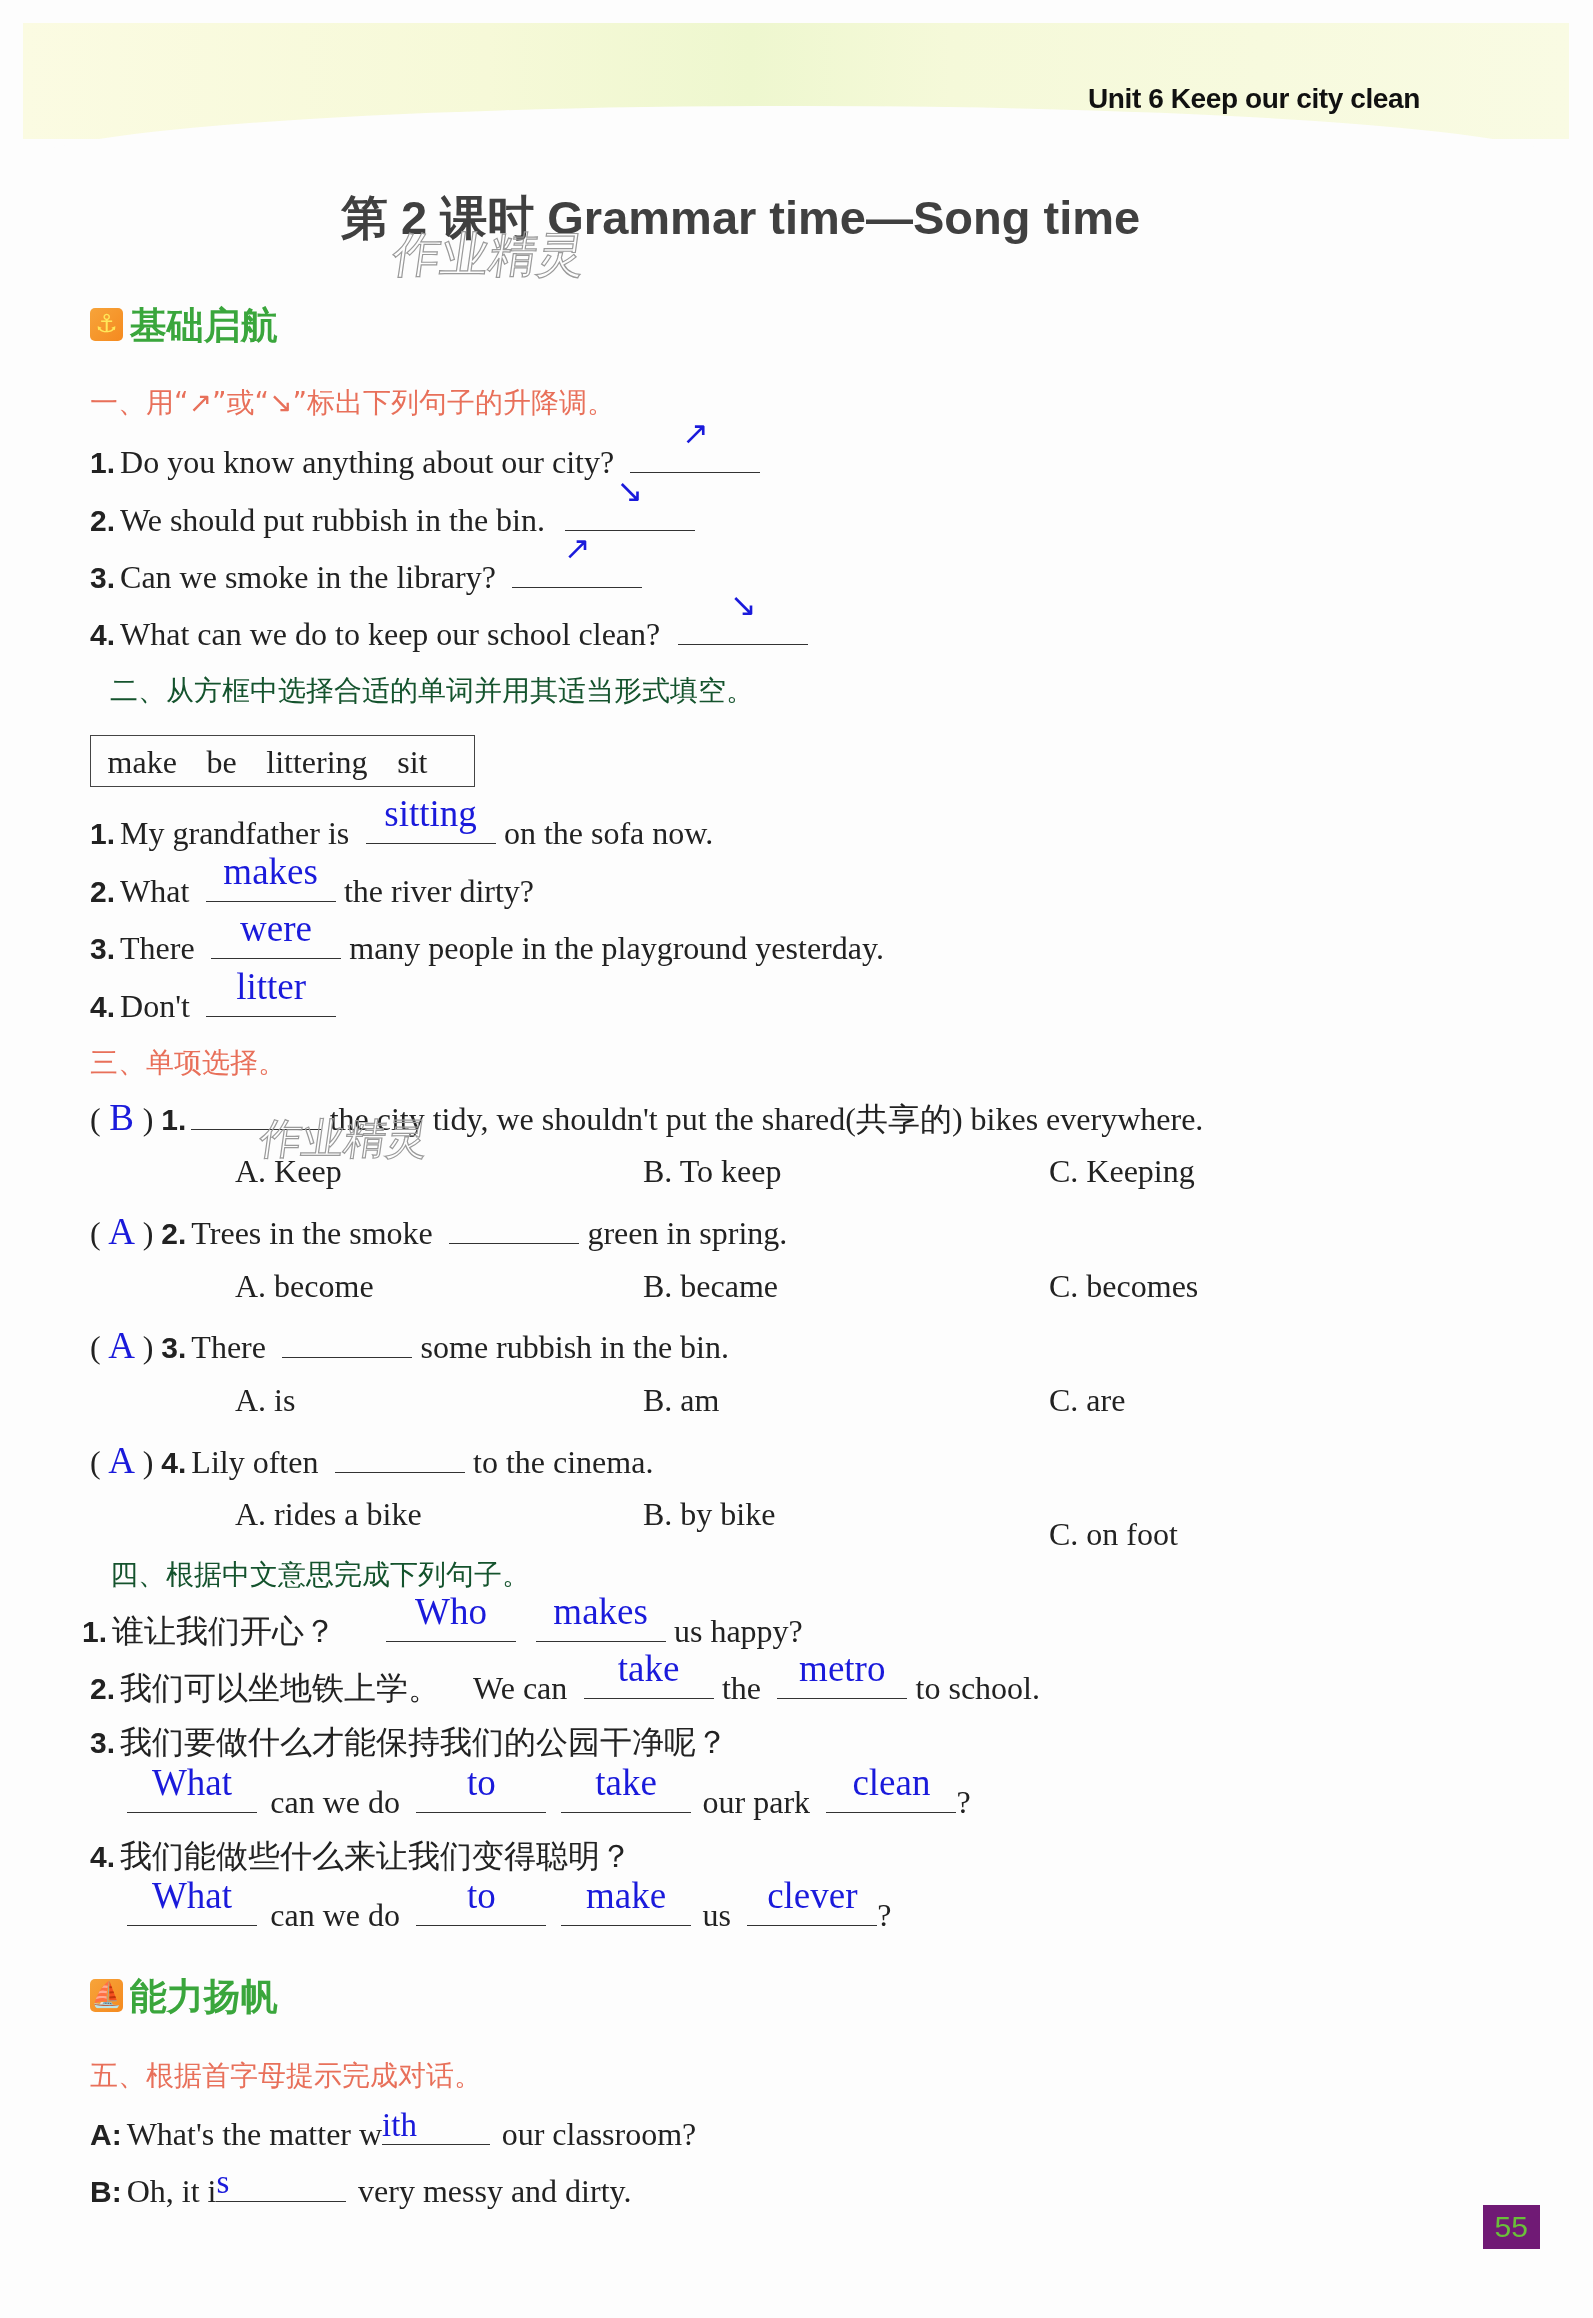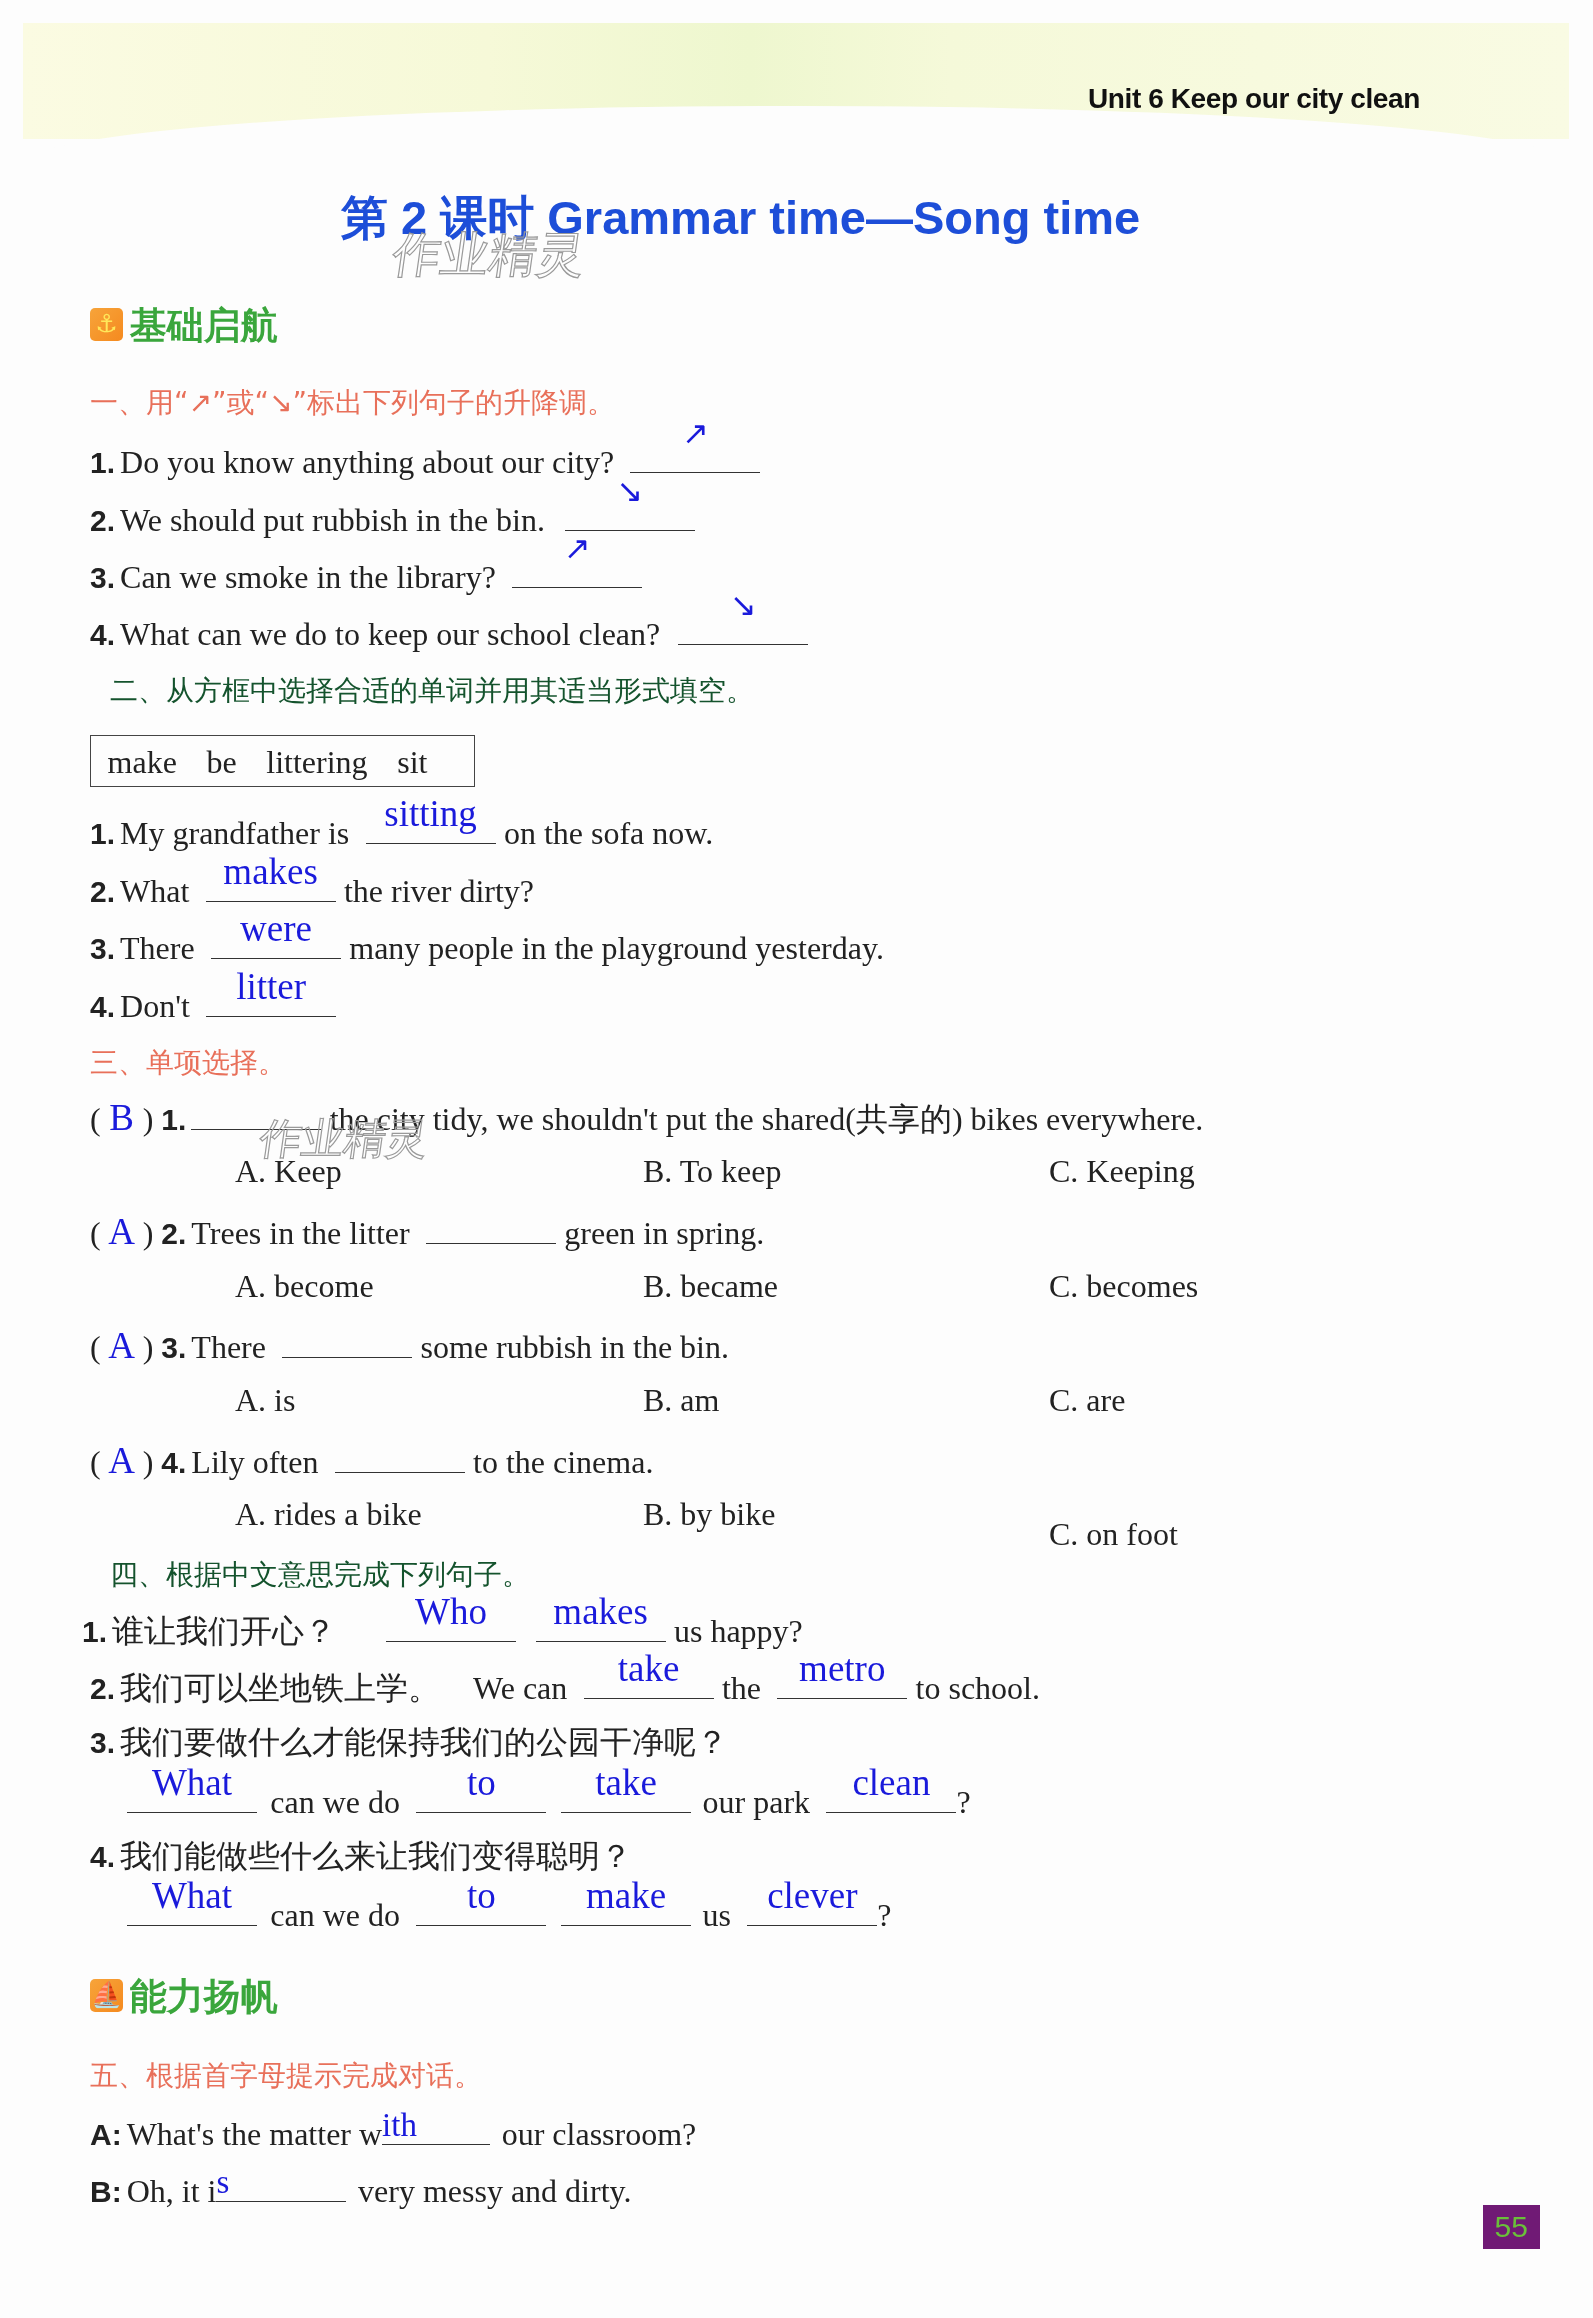--- a/index.html
+++ b/index.html
@@ -4,21 +4,21 @@
 <style>
   html,body{margin:0;padding:0;}
   body{width:1593px;height:2319px;background:#fdfdfd;position:relative;overflow:hidden;font-family:"Liberation Serif","DejaVu Serif",serif;color:#222;}
   .abs{position:absolute;white-space:nowrap;}
   .header-band{position:absolute;left:23px;top:23px;width:1546px;height:116px;
     background:linear-gradient(90deg,#fbfbe2 0%,#f6f9d8 30%,#eef7cf 47%,#f5f9d9 60%,#f9fbe3 100%);
     border-radius:0 0 0 0;}
   .header-band::after{content:"";position:absolute;left:0;right:0;bottom:-25px;height:58px;background:#fdfdfd;
     border-radius:50% 50% 0 0 / 100% 100% 0 0;}
   .unit-title{font-family:"Liberation Sans","DejaVu Sans",sans-serif;font-weight:bold;font-size:28px;color:#111;left:1088px;top:83px;letter-spacing:-0.4px;}
-  .lesson-title{font-family:"Liberation Sans","DejaVu Sans",sans-serif;font-weight:bold;font-size:47px;color:#1d4ed8;left:341px;top:187px;}
+  .lesson-title{font-family:"Liberation Sans","DejaVu Sans",sans-serif;font-weight:bold;font-size:47px;color:#404040;left:341px;top:187px;}
   .watermark{font-family:"DejaVu Sans",sans-serif;font-size:48px;color:transparent;-webkit-text-stroke:1.2px #9a9a9a;transform:skewX(-8deg);}
   .section{font-family:"DejaVu Sans",sans-serif;font-weight:bold;font-size:37px;color:#3aa63c;}
   .sec-icon{display:inline-block;width:33px;height:33px;border-radius:5px;background:linear-gradient(135deg,#f7a43a,#f58a1f);vertical-align:middle;margin-right:6.7px;position:relative;top:-3.3px;}
   .sec-icon span{position:absolute;left:0;right:0;top:1.7px;text-align:center;color:#ffe85a;font-size:25px;font-weight:bold;font-family:"DejaVu Sans",sans-serif;}
   .heading{font-family:"DejaVu Sans",sans-serif;font-size:28px;}
   .h-salmon{color:#e8705a;}
   .h-teal{color:#14532d;margin-left:20px;}
   .q{font-size:32px;}
   .num{font-family:"Liberation Sans","DejaVu Sans",sans-serif;font-weight:bold;font-size:30px;margin-right:5px;}
   .blank{display:inline-block;border-bottom:1.7px solid #333;position:relative;height:33px;vertical-align:baseline;text-align:center;}
@@ -87,21 +87,21 @@
   <span class="paren">(</span><span class="mc-ans">B</span><span class="paren">)</span>
   <span class="num">1.</span><span class="blank" style="width:130px;margin-right:8.3px;"></span><span>the city tidy, we shouldn't put the shared(共享的) bikes everywhere.</span>
 </div>
 <div class="abs watermark" style="left:260px;top:1111px;font-size:42px;">作业精灵</div>
 <div class="abs opt" style="left:235px;top:1153px;">A.  Keep</div>
 <div class="abs opt" style="left:643px;top:1153px;">B.  To keep</div>
 <div class="abs opt" style="left:1049px;top:1153px;">C.  Keeping</div>
 
 <div class="abs q" style="left:90px;top:1210px;">
   <span class="paren">(</span><span class="mc-ans">A</span><span class="paren">)</span>
-  <span class="num">2.</span><span>Trees in the litter</span>
+  <span class="num">2.</span><span>Trees in the smoke</span>
   <span class="blank" style="width:130px;margin:0 8.3px;"></span><span>green in spring.</span>
 </div>
 <div class="abs opt" style="left:235px;top:1268px;">A.  become</div>
 <div class="abs opt" style="left:643px;top:1268px;">B.  became</div>
 <div class="abs opt" style="left:1049px;top:1268px;">C.  becomes</div>
 
 <div class="abs q" style="left:90px;top:1324px;">
   <span class="paren">(</span><span class="mc-ans">A</span><span class="paren">)</span>
   <span class="num">3.</span><span>There</span>
   <span class="blank" style="width:130px;margin:0 8.3px;"></span><span>some rubbish in the bin.</span>

